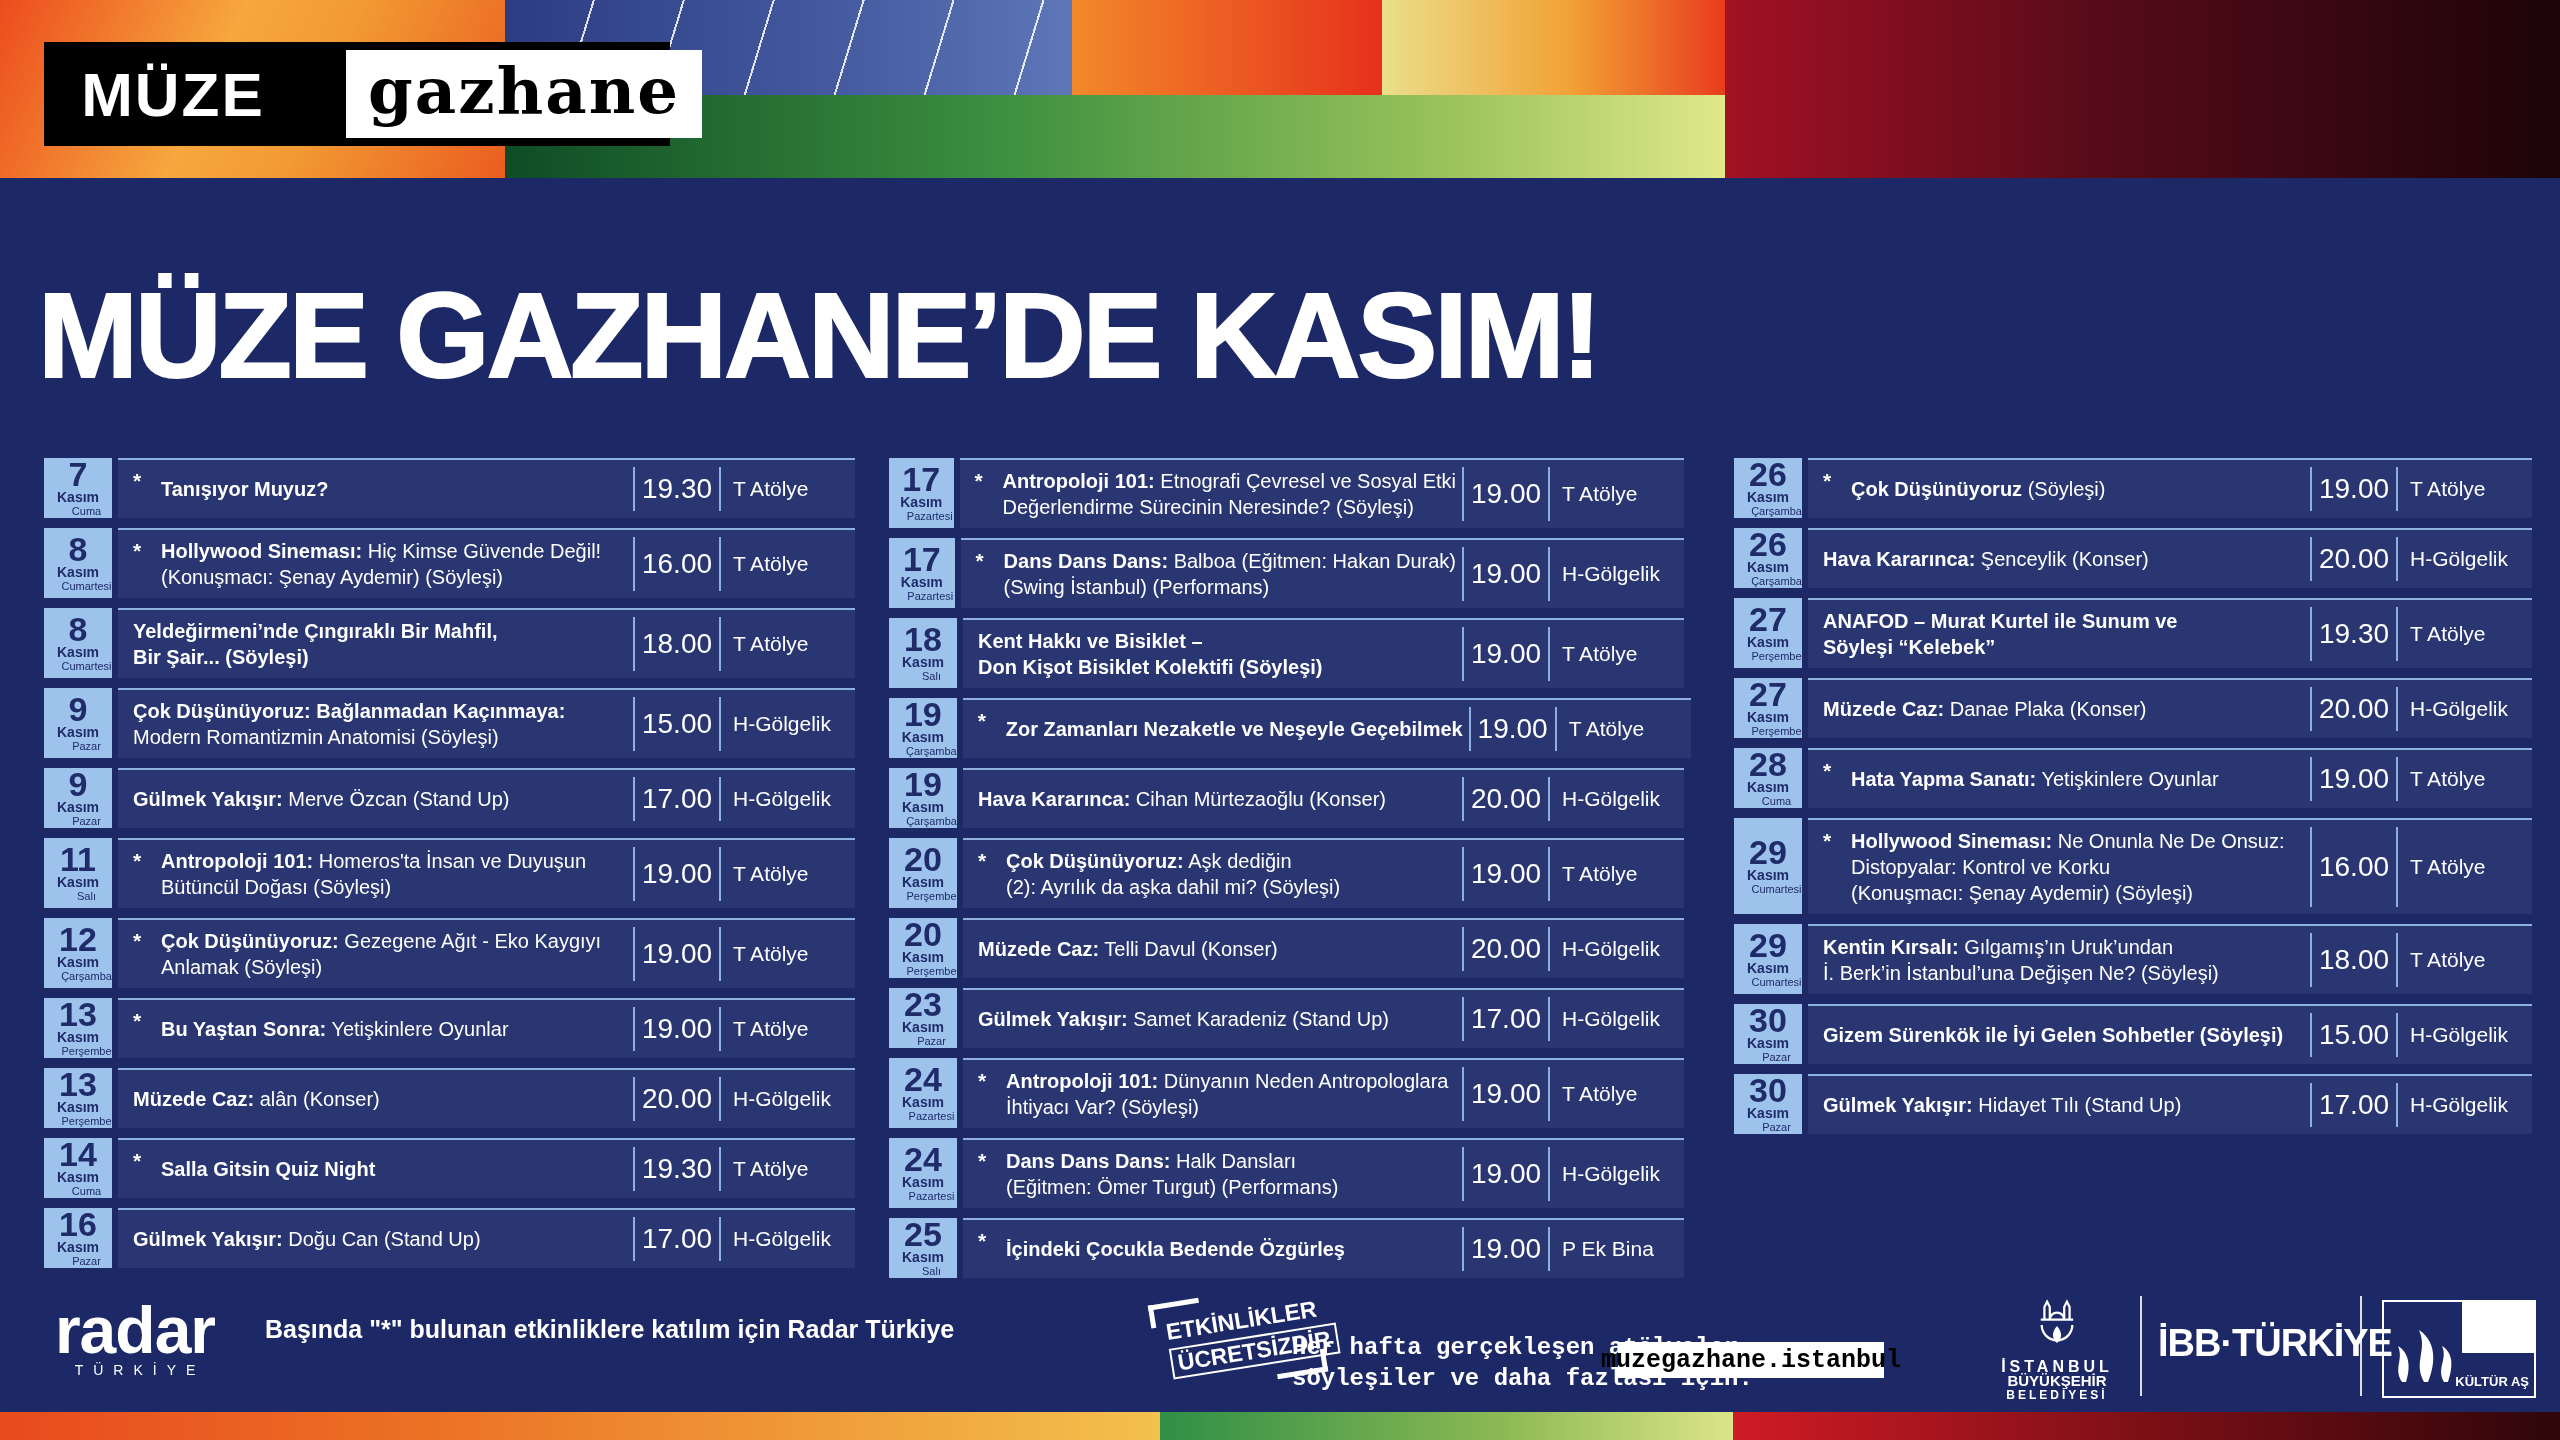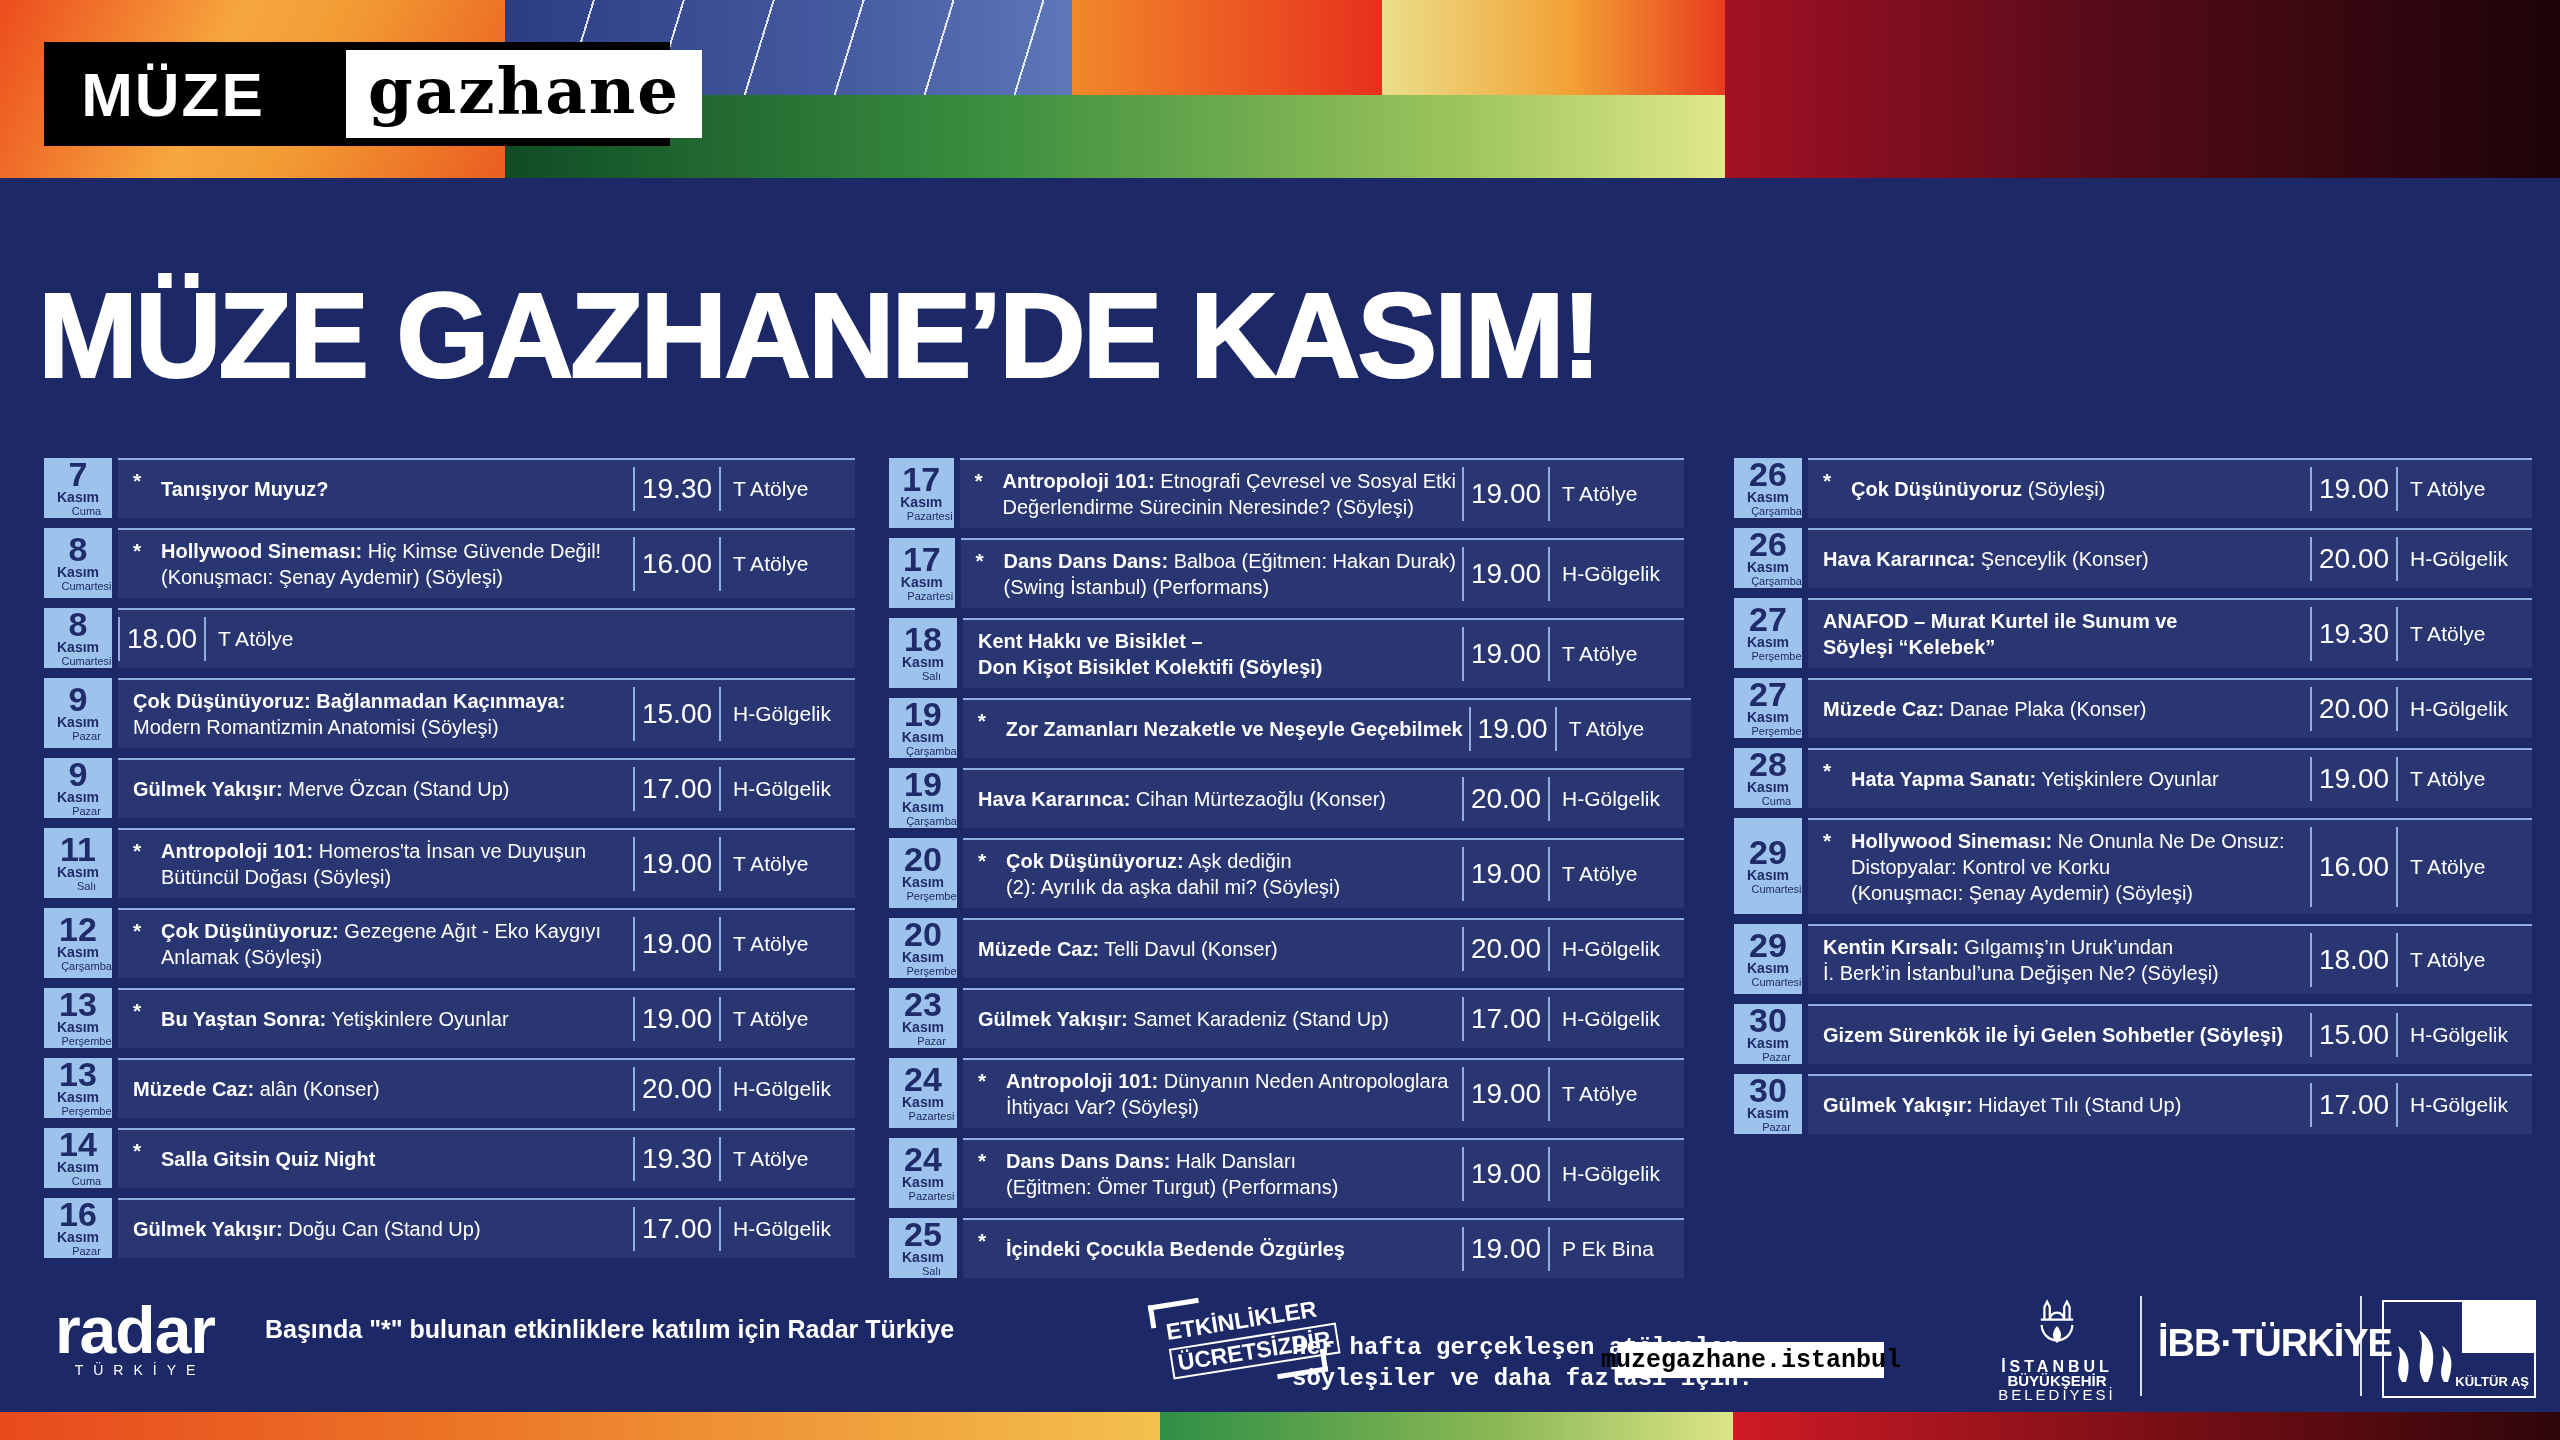--- a/index.html
+++ b/index.html
@@ -81,21 +81,21 @@
   .info-mono{position:absolute;left:1292px;top:1332px;font-family:"Liberation Mono",monospace;
     font-size:24px;line-height:31px;font-weight:bold;}
   .webbox{position:absolute;left:1618px;top:1342px;width:266px;height:36px;background:#fff;
     display:flex;align-items:center;justify-content:center;}
   .webbox span{font-family:"Liberation Mono",monospace;font-weight:bold;font-size:25px;color:#000;}
 
   .ibb-block{position:absolute;left:1992px;top:1296px;width:130px;text-align:center;}
   .ibb-emblem{margin:0 auto;}
   .ibb-l1{font-size:16px;font-weight:bold;letter-spacing:4px;line-height:13px;}
   .ibb-l2{font-size:15px;font-weight:bold;line-height:16px;}
-  .ibb-l3{font-size:15px;font-weight:normal;letter-spacing:3px;line-height:12px;}
+  .ibb-l3{font-size:12px;font-weight:bold;letter-spacing:3px;line-height:12px;}
   .vline{position:absolute;width:2px;height:100px;top:1296px;background:rgba(255,255,255,.85);}
   .vl1{left:2140px;} .vl2{left:2360px;}
   .ibb-kultur{position:absolute;left:2158px;top:1322px;font-size:38px;font-weight:bold;
     letter-spacing:-1px;white-space:nowrap;}
   .kulturas{position:absolute;left:2382px;top:1300px;width:150px;height:94px;
     border:2px solid #fff;}
   .kulturas .wcorner{position:absolute;left:52%;top:0;width:48%;height:54%;background:#fff;}
   .kulturas svg{position:absolute;left:2px;bottom:2px;}
   .kulturas .kas-label{position:absolute;right:5px;bottom:7px;font-size:13px;font-weight:bold;}
 
@@ -165,20 +165,27 @@
       </div>
     </div>
 
     <div class="row">
       <div class="datebox">
         <div class="day">8</div>
         <div class="month">Kasım</div>
         <div class="wday">Cumartesi</div>
       </div>
       <div class="rowbox">
+        <div class="txt">
+
+          <div class="lines">
+              <div><span class="b">Yeldeğirmeni’nde Çıngıraklı Bir Mahfil,</span></div>
+              <div><span class="b">Bir Şair... (Söyleşi)</span></div>
+            </div>
+        </div>
         <div class="time">18.00</div>
         <div class="venue">T Atölye</div>
       </div>
     </div>
 
     <div class="row">
       <div class="datebox">
         <div class="day">9</div>
         <div class="month">Kasım</div>
         <div class="wday">Pazar</div>

